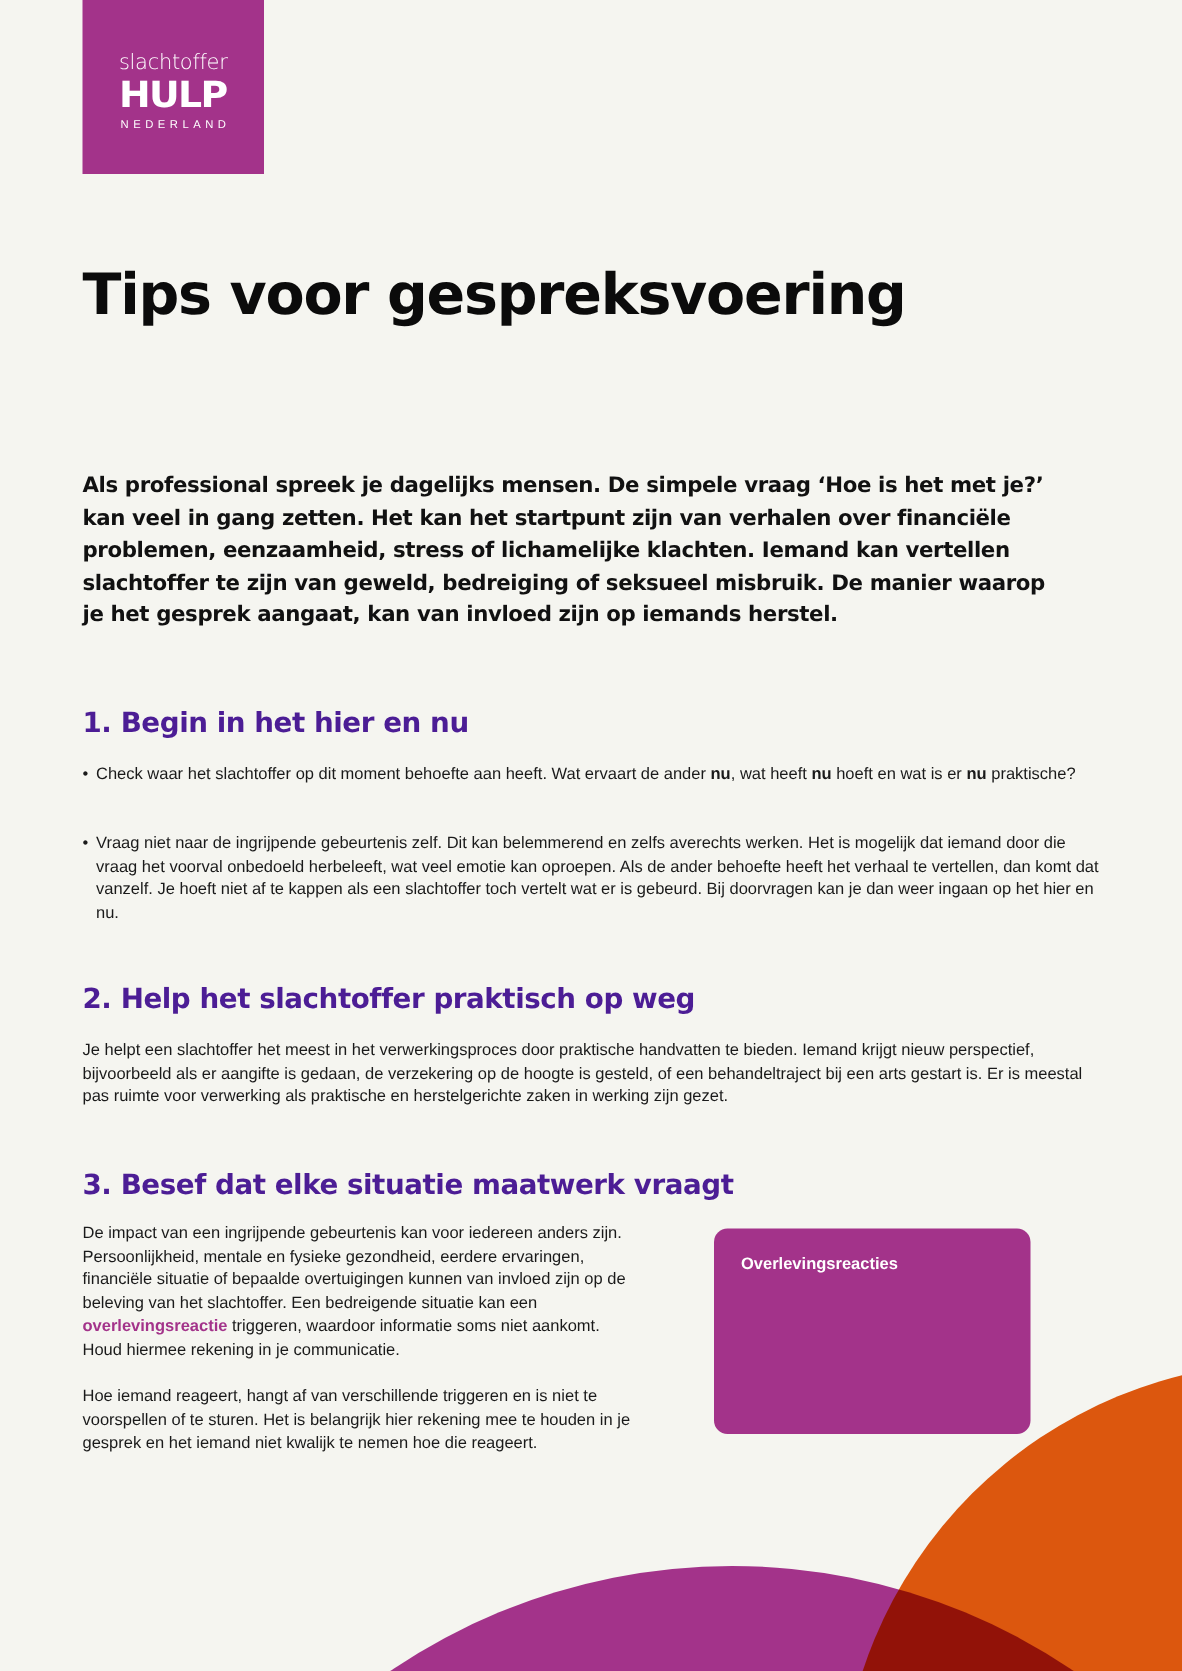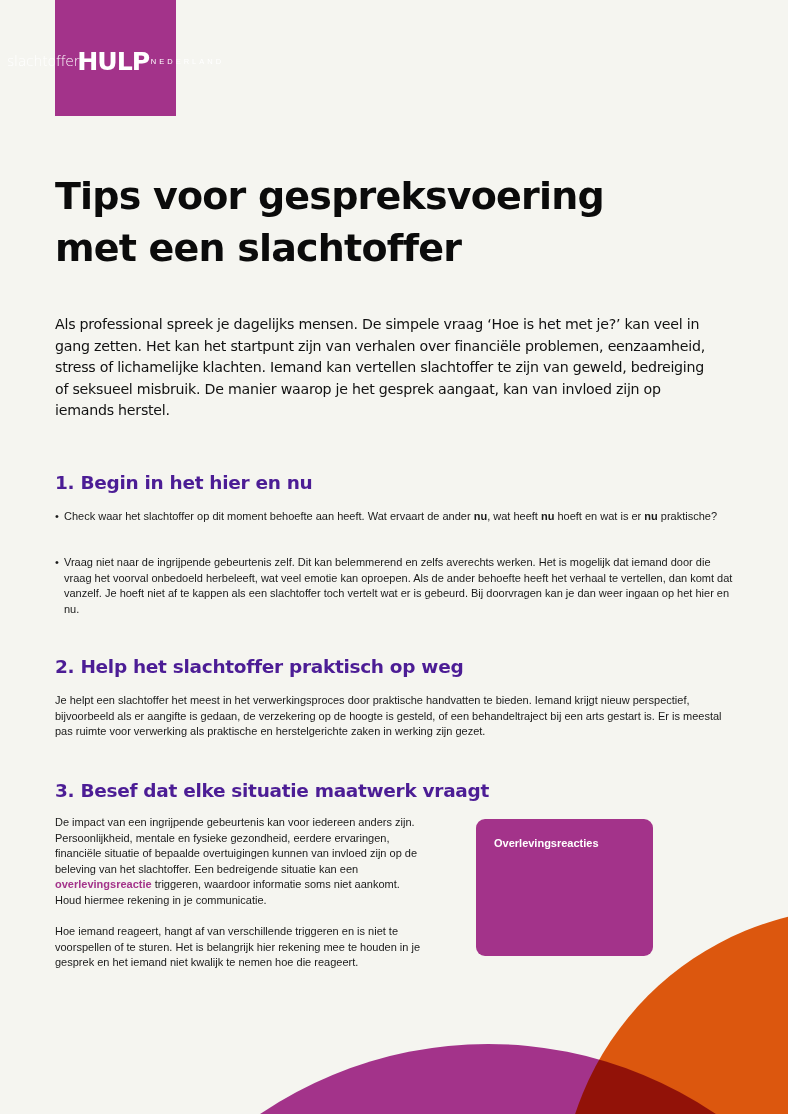--- a/index.html
+++ b/index.html
@@ -11,21 +11,21 @@
       position: relative;
       overflow: hidden;
     }
     .logo {
       position: absolute;
       left: 55px; top: 0;
       width: 121px; height: 116px;
       background: #a3338a;
       color: #fff;
       display: flex;
-      flex-direction: row;
+      flex-direction: column;
       align-items: center;
       justify-content: center;
       padding-top: 6px;
     }
     .logo .l1 {
       font-family: "DejaVu Sans", sans-serif;
       font-size: 14px;
       font-weight: 300;
       letter-spacing: -0.2px;
       line-height: 16px;
@@ -54,21 +54,21 @@
       font-size: 38px;
       line-height: 52px;
       letter-spacing: -0.8px;
       color: #0b0b0b;
     }
     .intro {
       position: absolute;
       left: 55px; top: 314px;
       width: 660px;
       font-family: "DejaVu Sans", sans-serif;
-      font-weight: normal;
+      font-weight: bold;
       font-size: 14.2px;
       line-height: 21.5px;
       letter-spacing: -0.25px;
       color: #111;
     }
     h2 {
       position: absolute;
       left: 55px;
       font-family: "DejaVu Sans", sans-serif;
       font-weight: 900;
@@ -98,21 +98,21 @@
     .bullet::before {
       content: "•";
       position: absolute;
       left: 0; top: 0;
     }
     .bullet b { font-weight: bold; margin-top: 12px; }
     .hl { color: #a3338a; font-weight: bold; }
     .callout {
       position: absolute;
       left: 476px; top: 819px;
-      width: 177px; height: 137px;
+      width: 211px; height: 137px;
       background: #a3338a;
       border-radius: 9px;
       color: #fff;
       padding: 17px 10px 0 18px;
       font-family: "Liberation Sans", sans-serif;
       font-size: 11px;
       line-height: 15.2px;
     }
     .callout .ct { font-weight: bold; display: block; }
     .callout .cb { font-style: italic; display: block; }
@@ -147,21 +147,20 @@
 </div>
 
 <div class="logo">
   <span class="l1">slachtoffer</span>
   <span class="l2">HULP</span>
   <span class="l3">NEDERLAND</span>
 </div>
 
 <h1>
   <span>Tips voor gespreksvoering</span><br>
-  <span>met een slachtoffer</span>
 </h1>
 
 <p class="intro">Als professional spreek je dagelijks mensen. De simpele vraag ‘Hoe is het met je?’ kan veel in gang zetten. Het kan het startpunt zijn van verhalen over financiële problemen, eenzaamheid, stress of lichamelijke klachten. Iemand kan vertellen slachtoffer te zijn van geweld, bedreiging of seksueel misbruik. De manier waarop je het gesprek aangaat, kan van invloed zijn op iemands herstel.</p>
 
 <h2 style="top:471px">1. Begin in het hier en nu</h2>
 
 <div class="bullet" style="top:509px"><span>Check waar het slachtoffer op dit moment behoefte aan heeft. Wat ervaart de ander </span><b>nu</b><span>, wat heeft </span><b>nu</b><span> hoeft en wat is er </span><b>nu</b><span> praktische?</span></div>
 
 <div class="bullet" style="top:555px">Vraag niet naar de ingrijpende gebeurtenis zelf. Dit kan belemmerend en zelfs averechts werken. Het is mogelijk dat iemand door die vraag het voorval onbedoeld herbeleeft, wat veel emotie kan oproepen. Als de ander behoefte heeft het verhaal te vertellen, dan komt dat vanzelf. Je hoeft niet af te kappen als een slachtoffer toch vertelt wat er is gebeurd. Bij doorvragen kan je dan weer ingaan op het hier en nu.</div>
 

